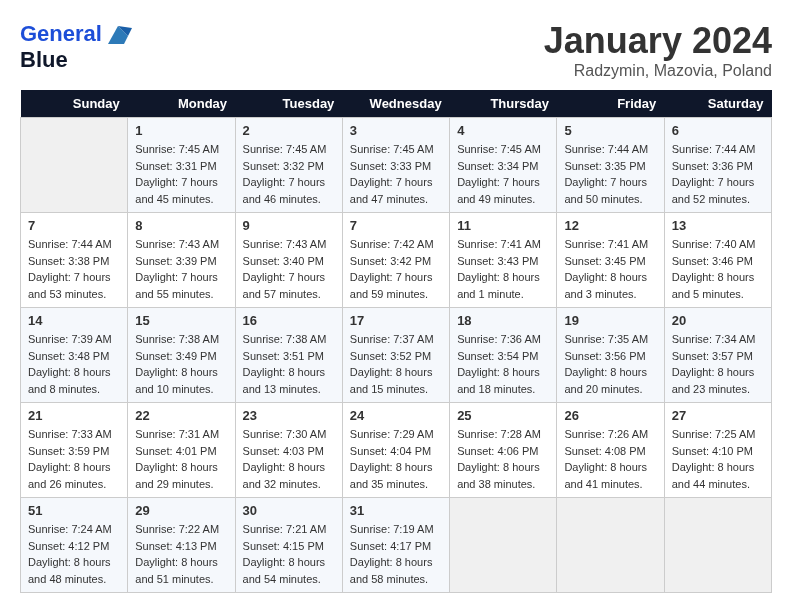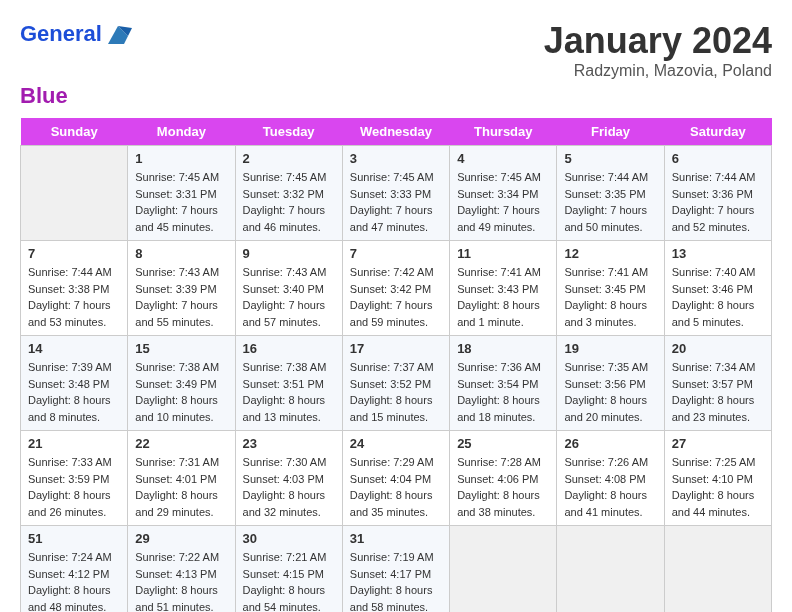--- a/index.html
+++ b/index.html
@@ -23,23 +23,22 @@
     }
     .logo-text-general {
       font-size: 22px;
       font-weight: bold;
       color: #1d4ed8;
       line-height: 1.1;
     }
     .logo-text-blue {
       font-size: 22px;
       font-weight: bold;
-      color: #a21caf;
+      color: #0f172a;
       line-height: 1.1;
-      margin-top: 36px;
     }
     .logo-wrapper {
       display: flex;
       flex-direction: column;
     }
     .logo-row {
       display: flex;
       align-items: center;
     }
     .title-section {
@@ -53,23 +52,23 @@
     .location-title {
       font-size: 16px;
       color: #555;
     }
     table {
       width: 100%;
       border-collapse: collapse;
       font-size: 11px;
     }
     thead tr th {
-      background-color: #d946ef;
+      background-color: #0f172a;
       color: #fff;
-      text-align: center;
+      text-align: right;
       padding: 6px 8px;
       font-size: 13px;
       font-weight: bold;
     }
     tbody tr td {
       border: 1px solid #ccc;
       padding: 5px 7px;
       vertical-align: top;
       width: 107px;
       min-height: 75px;

